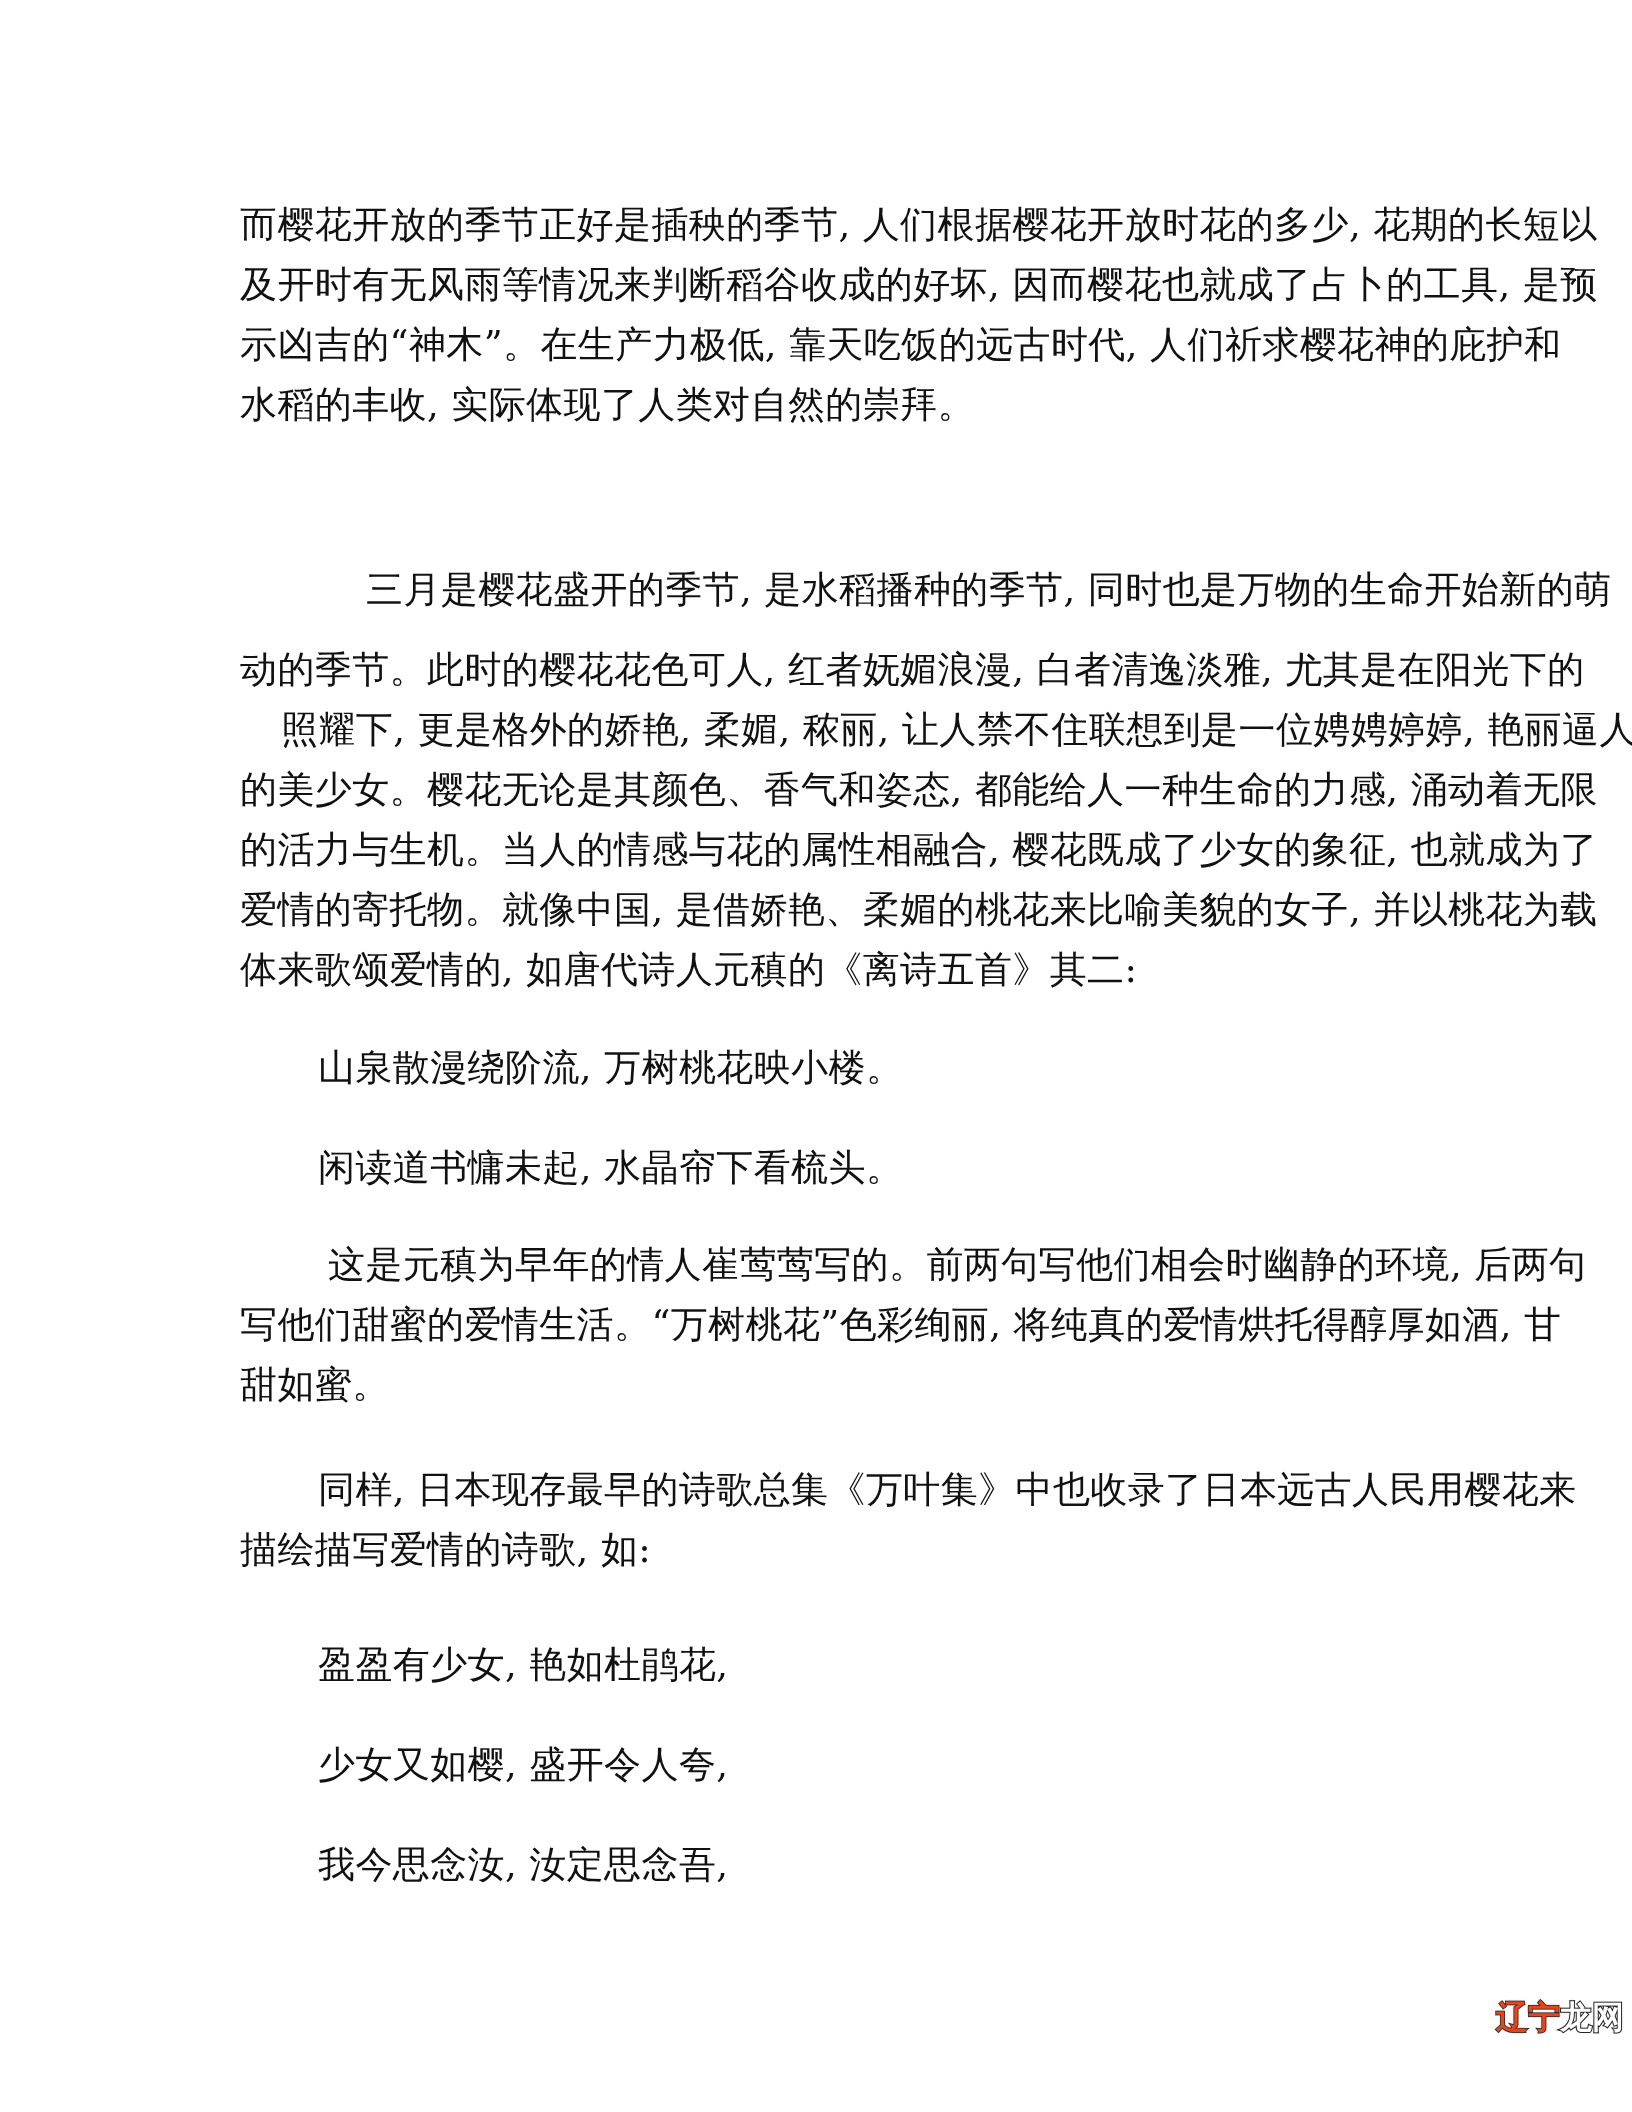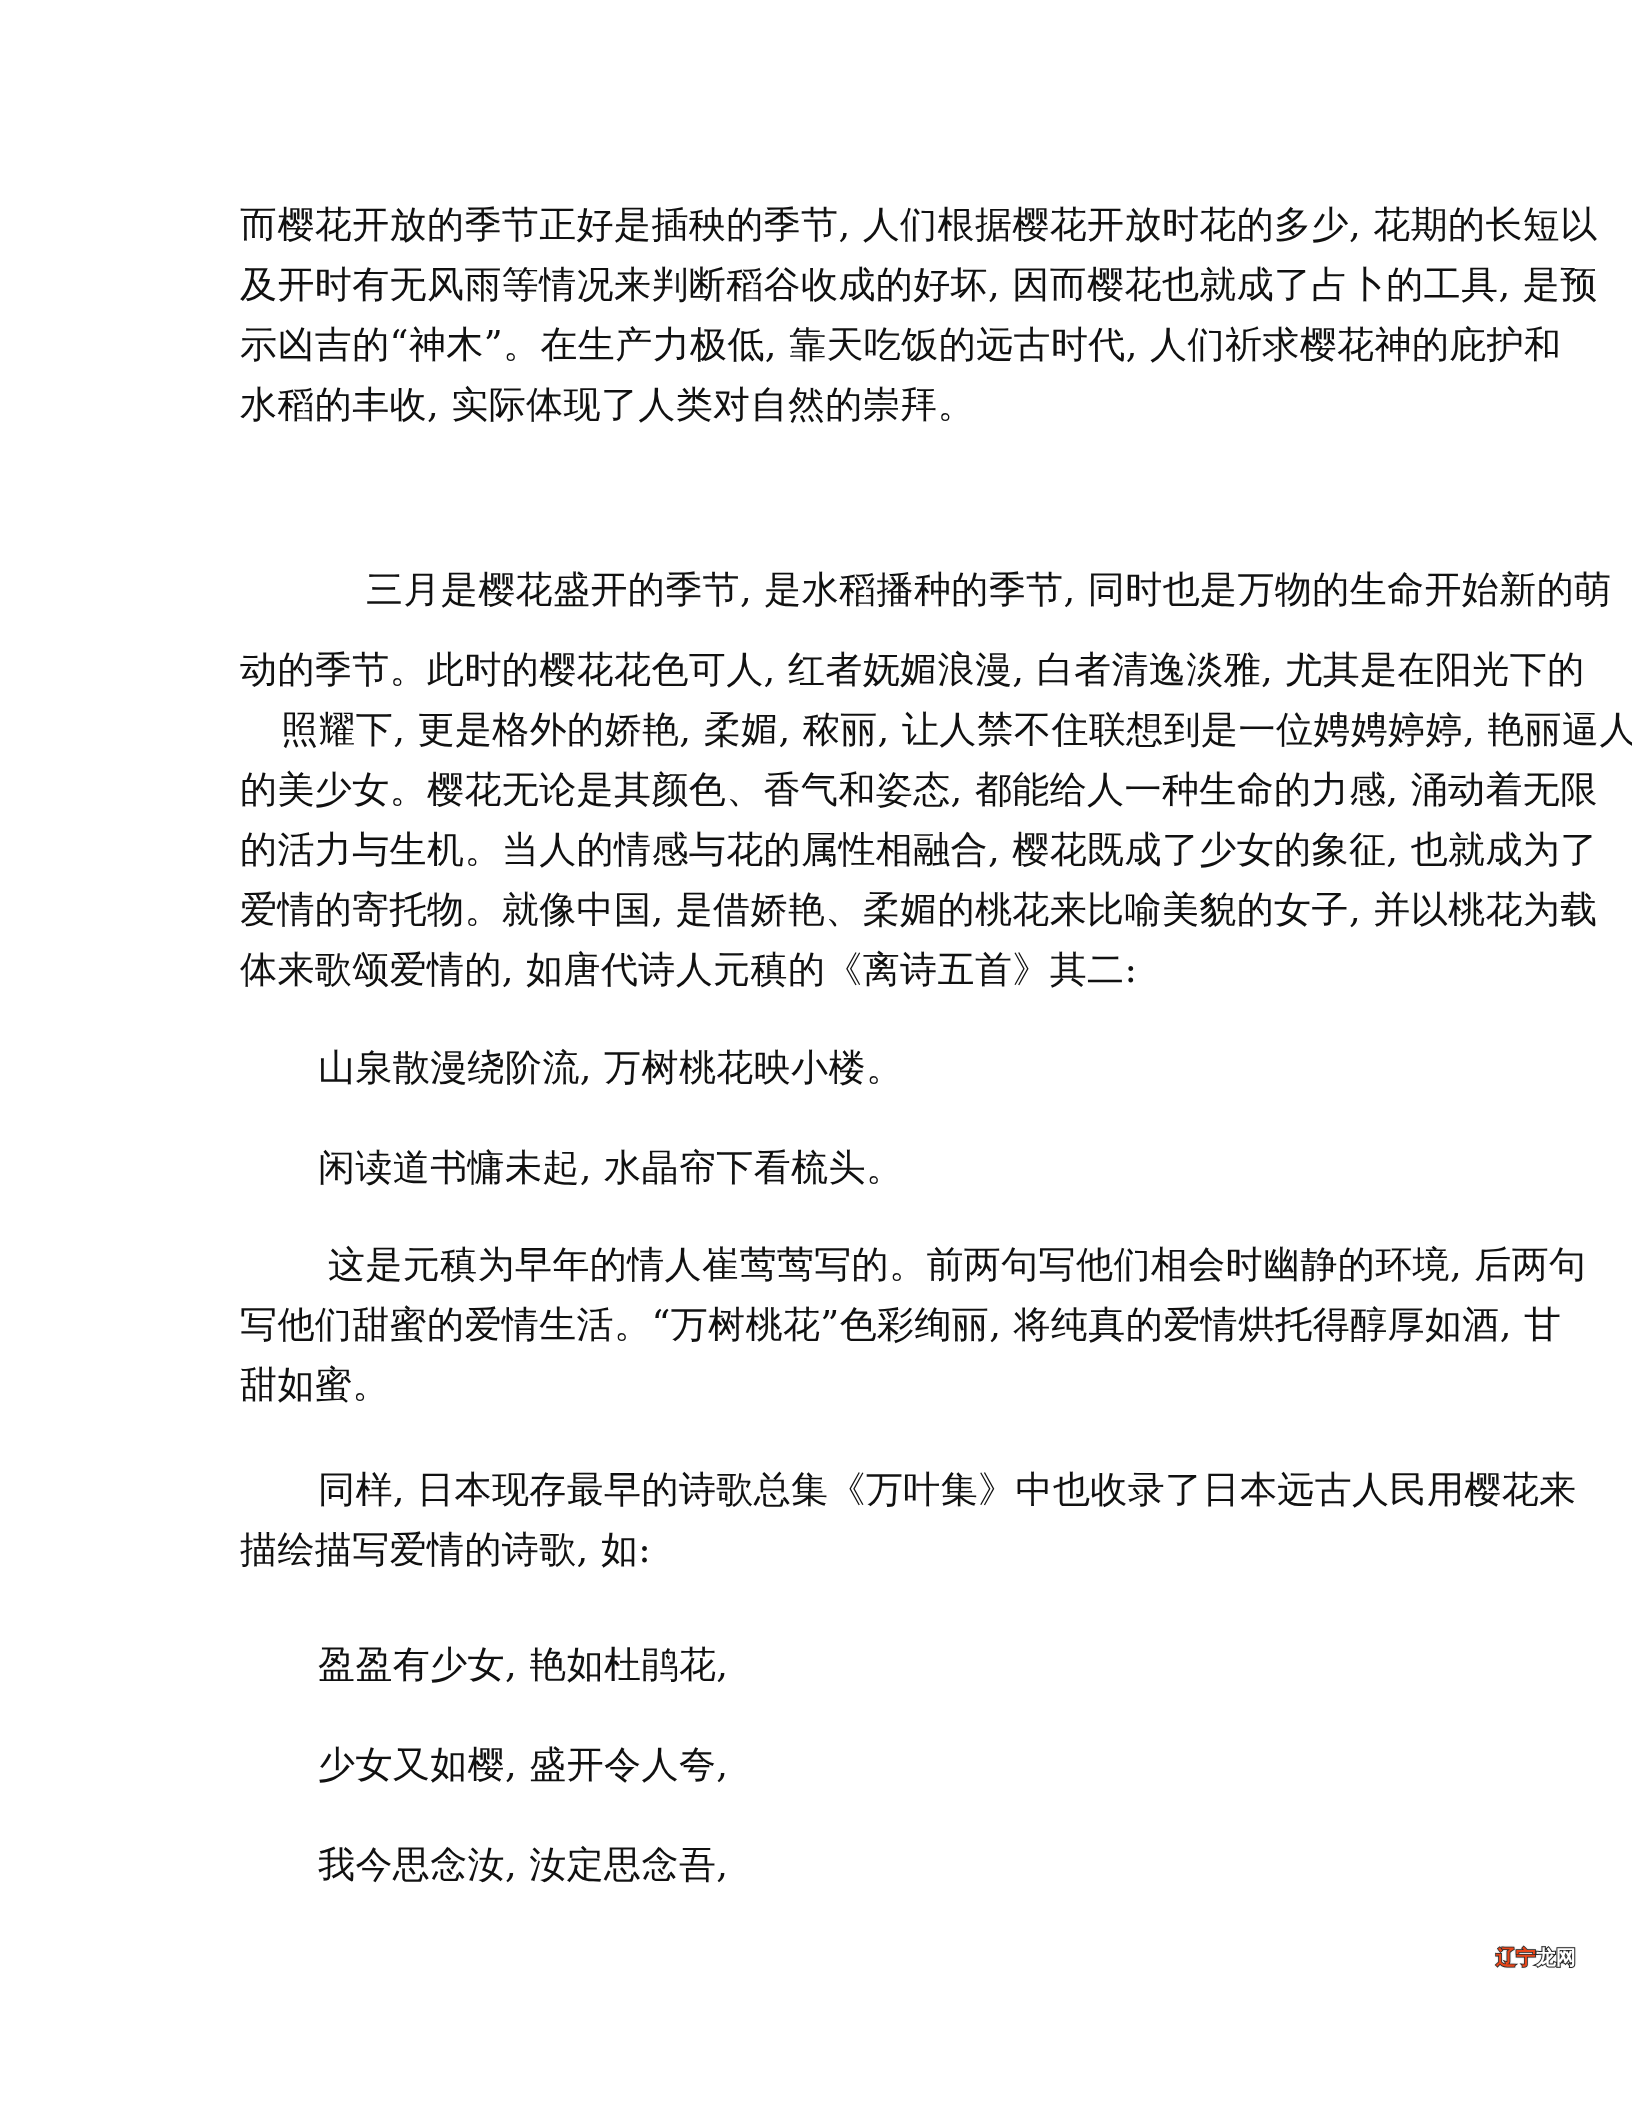--- a/index.html
+++ b/index.html
@@ -39,26 +39,26 @@
   }
   .indent {
     left: 318px;
   }
   .indent.justify {
     width: 1074px;
   }
   .watermark {
     position: absolute;
     left: 1496px;
-    top: 1940px;
+    top: 2000px;
     height: 34px;
     line-height: 34px;
     font-family: "DejaVu Sans", "Liberation Sans", sans-serif;
     font-weight: bold;
-    font-size: 20px;
+    font-size: 32px;
     white-space: nowrap;
   }
   .wm-red {
     color: #e8461a;
     -webkit-text-stroke: 1.5px #222222;
     paint-order: stroke fill;
     text-shadow: 0 0 2px #333;
   }
   .wm-white {
     color: #ffffff;

